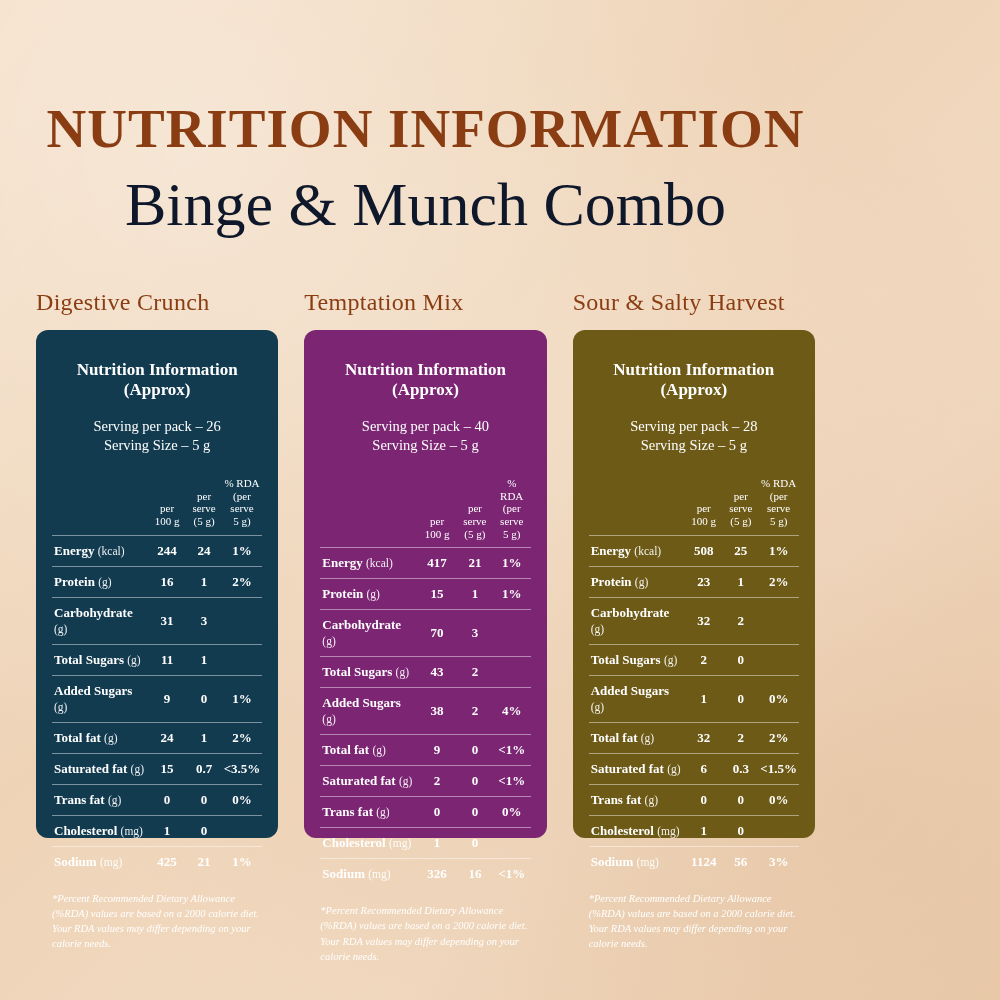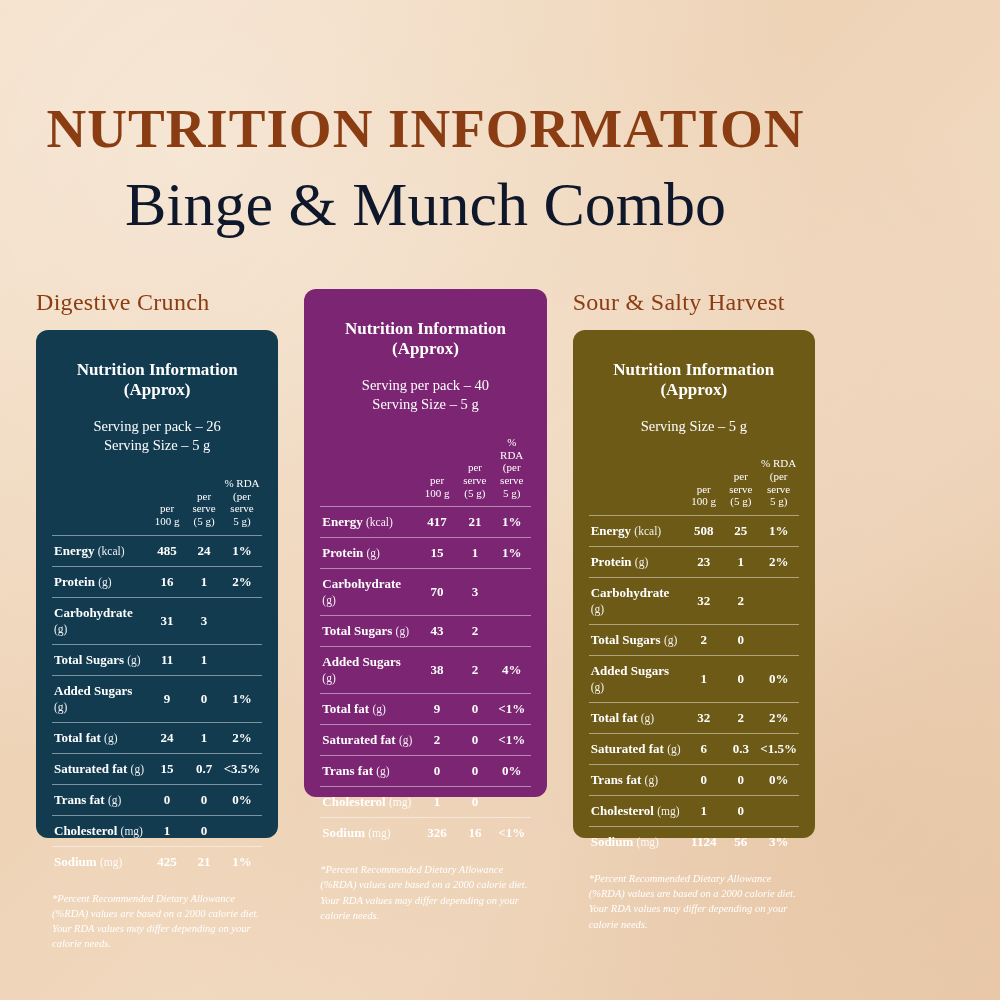--- a/index.html
+++ b/index.html
@@ -181,21 +181,21 @@
               <span>(5 g)</span>
             </th>
             <th class="c3">
               <span>% RDA</span><br>
               <span>(per serve</span><br>
               <span>5 g)</span>
             </th>
           </tr>
           <tr>
             <td class="nutrient"><span>Energy</span> <span class="unit">(kcal)</span></td>
-            <td class="val">485</td>
+            <td class="val">244</td>
             <td class="val">24</td>
             <td class="val">1%</td>
           </tr>
           <tr>
             <td class="nutrient"><span>Protein</span> <span class="unit">(g)</span></td>
             <td class="val">16</td>
             <td class="val">1</td>
             <td class="val">2%</td>
           </tr>
           <tr>
@@ -246,20 +246,21 @@
             <td class="val">21</td>
             <td class="val">1%</td>
           </tr>
         </tbody>
           </table>
         <div class="footnote">*Percent Recommended Dietary Allowance (%RDA) values are based on a 2000 calorie diet. Your RDA values may differ depending on your calorie needs.</div>
       </div>
     </div>
 
     <div class="panel">
+      <div class="panel-heading">Temptation Mix</div>
       <div class="card card-purple">
         <div class="card-title">Nutrition Information (Approx)</div>
         <div class="rule"></div>
         <div class="serving">
           <div>Serving per pack – 40</div>
           <div>Serving Size – 5 g</div>
         </div>
         <div class="rule"></div>
         <table class="nutri">
           <tbody>
@@ -345,20 +346,21 @@
         <div class="footnote">*Percent Recommended Dietary Allowance (%RDA) values are based on a 2000 calorie diet. Your RDA values may differ depending on your calorie needs.</div>
       </div>
     </div>
 
     <div class="panel">
       <div class="panel-heading">Sour &amp; Salty Harvest</div>
       <div class="card card-olive">
         <div class="card-title">Nutrition Information (Approx)</div>
         <div class="rule"></div>
         <div class="serving">
+          <div>Serving per pack – 28</div>
           <div>Serving Size – 5 g</div>
         </div>
         <div class="rule"></div>
         <table class="nutri">
           <tbody>
               <tr class="head-row">
             <th class="blank"></th>
             <th class="c1">
               <span>per</span><br>
               <span>100 g</span>

